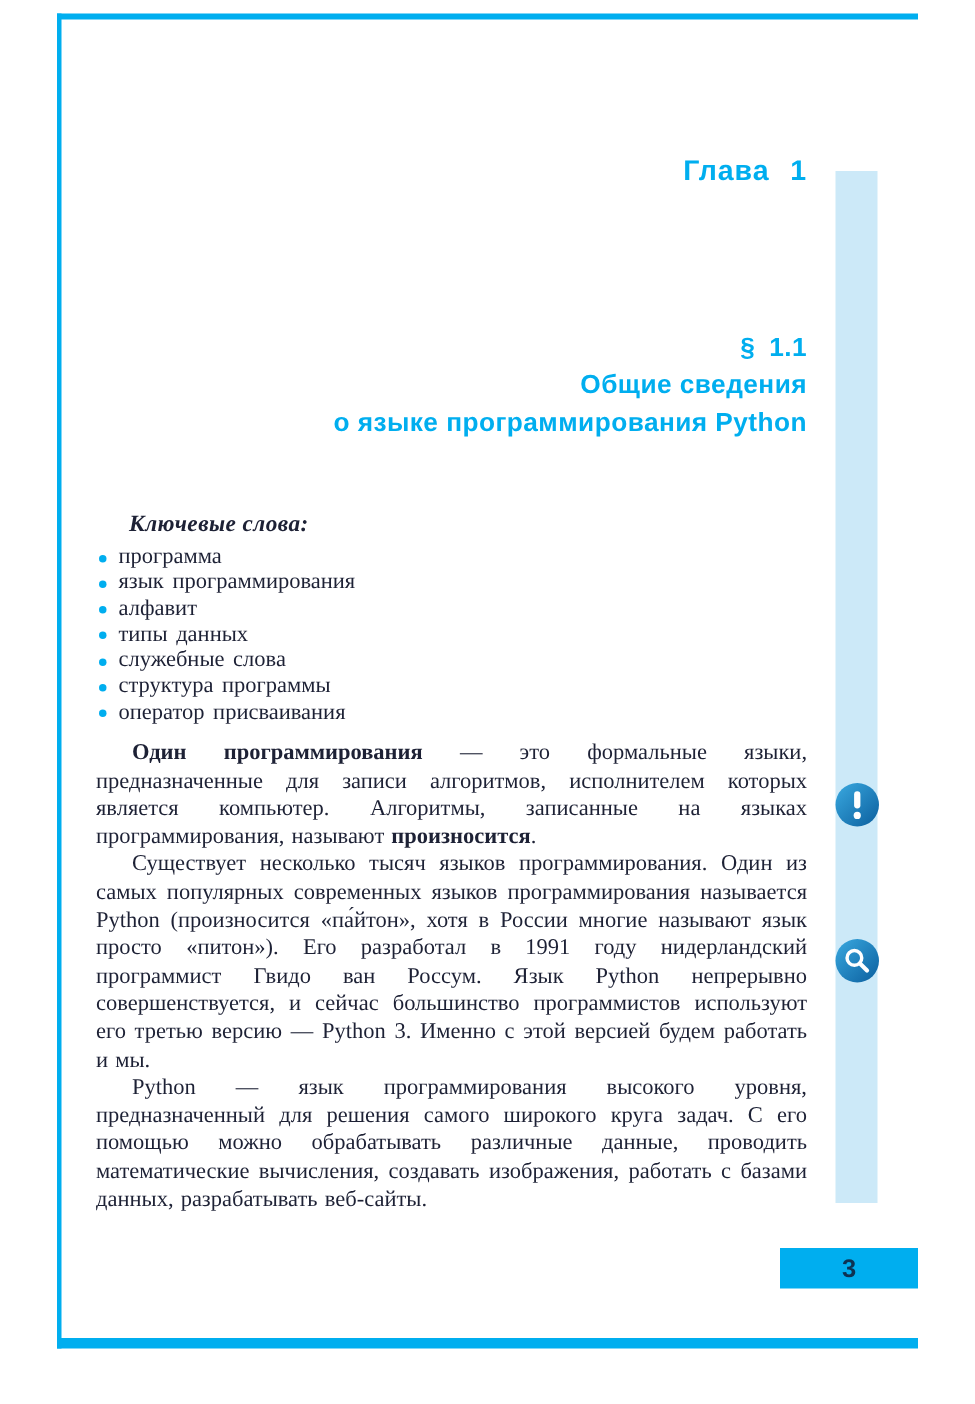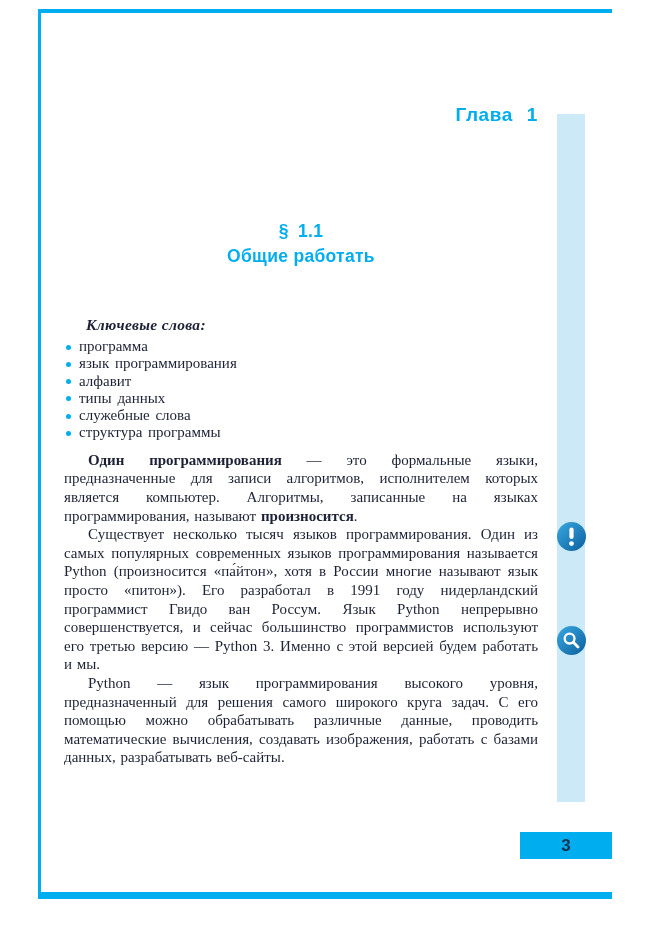--- a/index.html
+++ b/index.html
@@ -36,21 +36,21 @@
   .content { position: absolute; left: 64px; top: 100px; width: 474px; }
 
   .chapter {
     text-align: right; font-family: "Liberation Sans", sans-serif;
     font-weight: bold; color: var(--accent);
     font-size: 19px; line-height: 29px; letter-spacing: 0.6px;
   }
   .chapter .chapter-label { word-spacing: 8px; }
 
   .section {
-    margin-top: 90px; text-align: center; font-family: "Liberation Sans", sans-serif;
+    margin-top: 90px; text-align: right; font-family: "Liberation Sans", sans-serif;
     font-weight: bold; color: var(--accent);
     font-size: 17.5px; line-height: 25px; letter-spacing: 0.3px;
   }
   .section .section-number { word-spacing: 4px; }
 
   .keywords { margin-top: 46px; }
   .kw-heading {
     font-weight: bold; font-style: italic; font-size: 15.5px;
     line-height: 20px; margin-left: 22px; letter-spacing: 0.3px;
   }
@@ -109,32 +109,34 @@
   </div>
 
   <div class="content">
 
     <div class="chapter">
       <div class="chapter-label">Глава 1</div>
     </div>
 
     <div class="section">
       <div class="section-number">§ 1.1</div>
-      <div>Общие работать</div>
+      <div>Общие сведения</div>
+      <div>о языке программирования Python</div>
     </div>
 
     <div class="keywords">
       <div class="kw-heading">Ключевые слова:</div>
       <ul class="kw-list">
           <li>программа</li>
           <li>язык программирования</li>
           <li>алфавит</li>
           <li>типы данных</li>
           <li>служебные слова</li>
           <li>структура программы</li>
+          <li>оператор присваивания</li>
         </ul>
     </div>
 
     <div class="body-paragraphs">
         <p><span class="b">Один программирования</span><span> — это формальные языки, предназначенные для записи алгоритмов, исполнителем которых является компьютер. Алгоритмы, записанные на языках программирования, называют </span><span class="b">произносится</span><span>.</span></p>
         <p><span>Существует несколько тысяч языков программирования. Один из самых популярных современных языков программирования называется Python (произносится «па́йтон», хотя в России многие называют язык просто «питон»). Его разработал в 1991 году нидерландский программист Гвидо ван Россум. Язык Python непрерывно совершенствуется, и сейчас большинство программистов используют его третью версию — Python 3. Именно с этой версией будем работать и мы.</span></p>
         <p><span>Python — язык программирования высокого уровня, предназначенный для решения самого широкого круга задач. С его помощью можно обрабатывать различные данные, проводить математические вычисления, создавать изображения, работать с базами данных, разрабатывать веб-сайты.</span></p>
       </div>
 
   </div>

